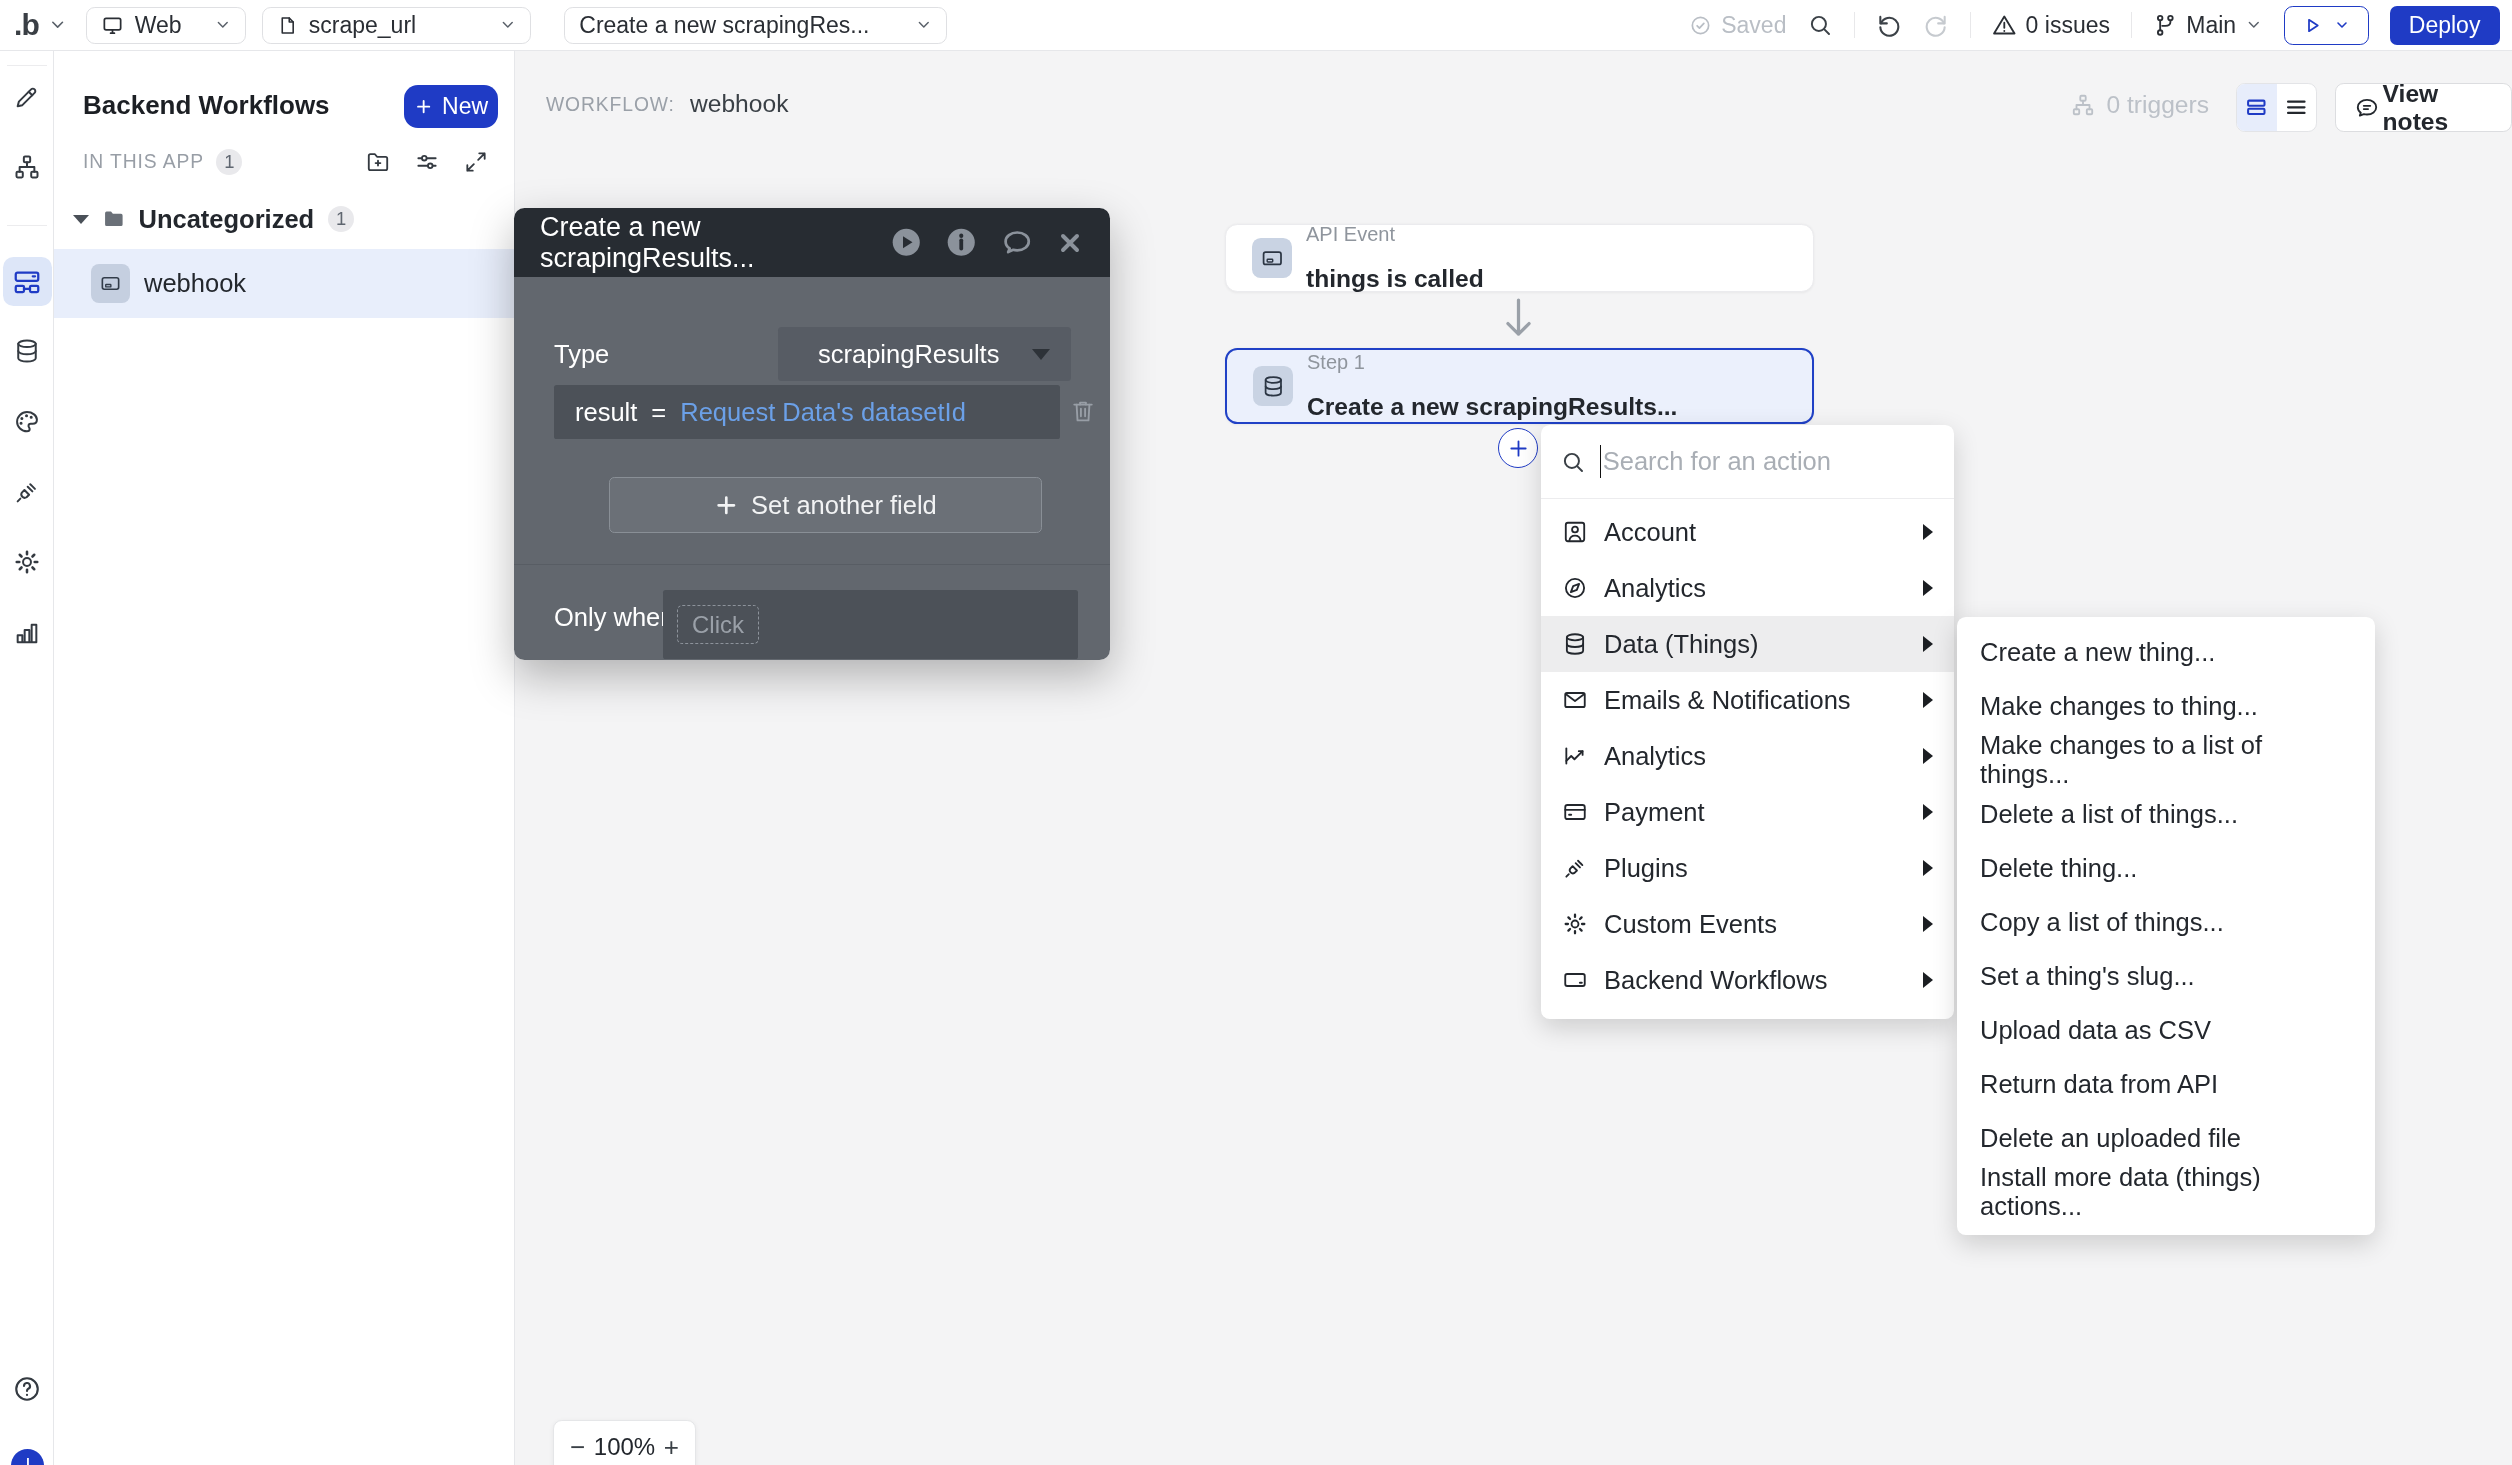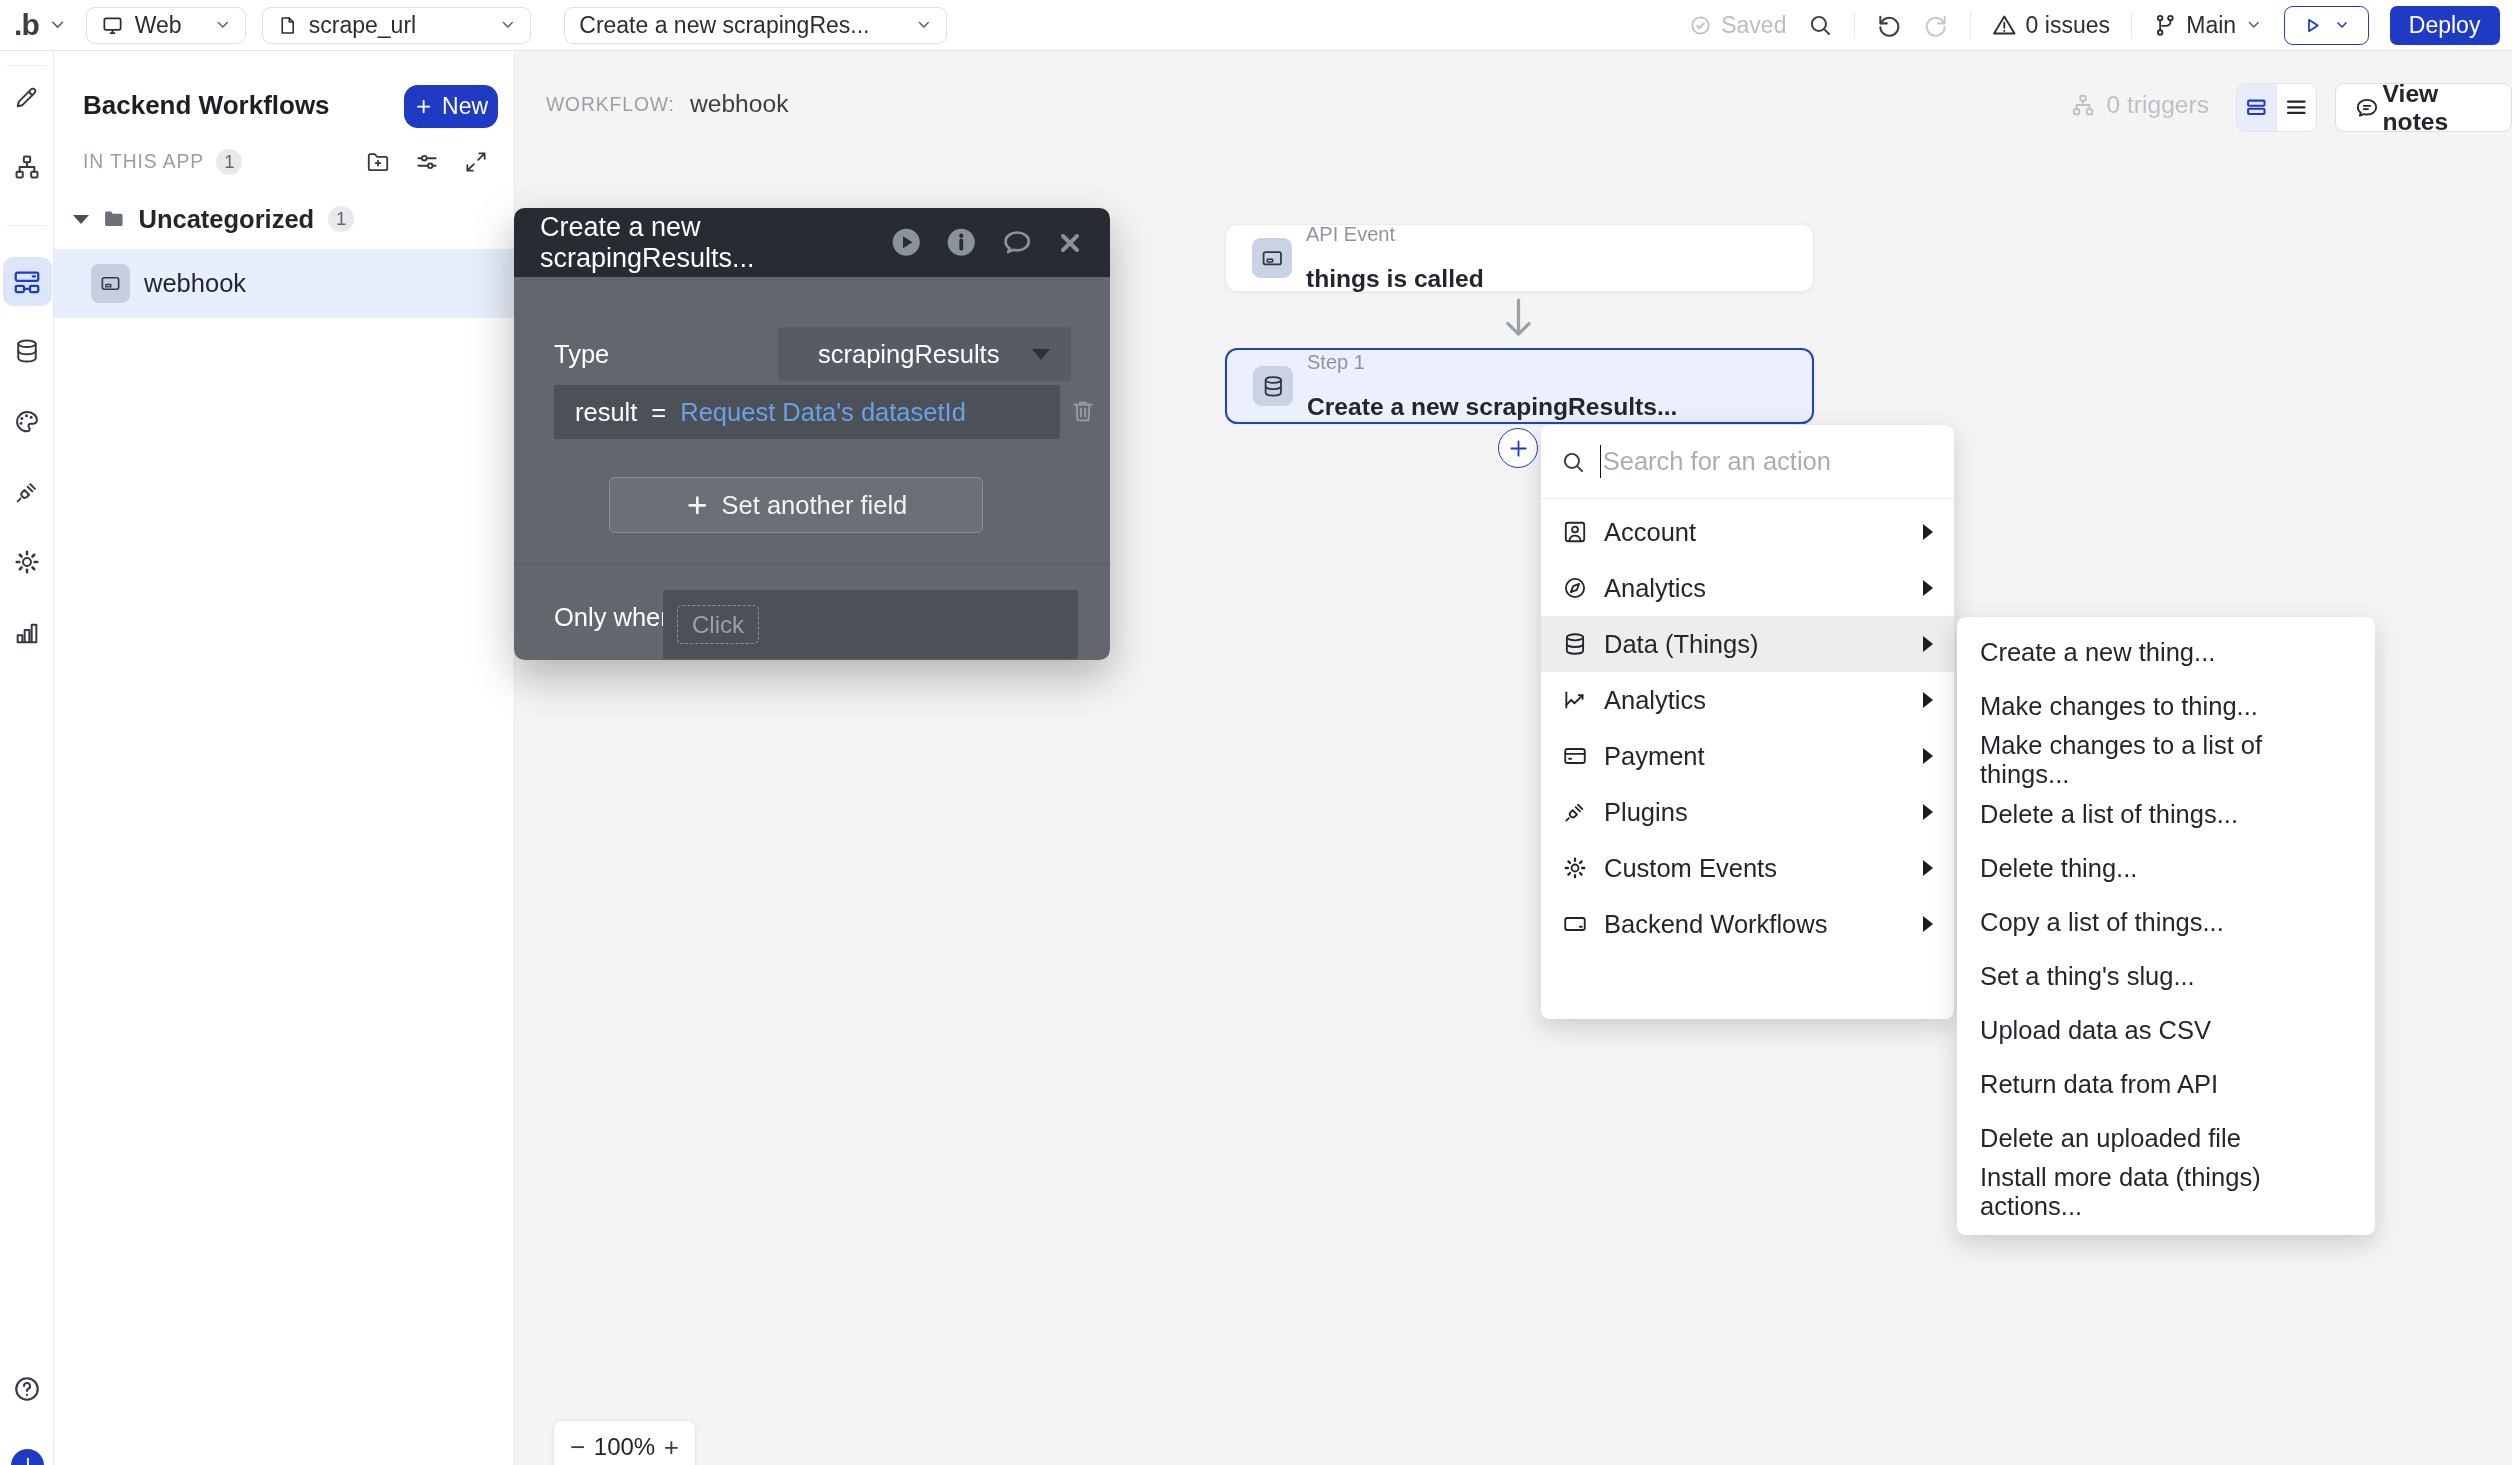--- a/index.html
+++ b/index.html
@@ -97,21 +97,21 @@
   .modal-body{height:383px;background:var(--modal-body);border-radius:0 0 10.5px 10.5px;position:relative}
   .m-label{position:absolute;color:#fff;font-size:25.5px}
   .type-drop{position:absolute;left:264px;top:50px;width:293px;height:54px;background:var(--modal-drop);border-radius:3.5px;display:flex;align-items:center;padding:0 21px 0 40px;cursor:pointer}
   .type-val{color:#fff;font-size:25.5px}
   .tri-down{margin-left:auto;width:0;height:0;border-left:9.7px solid transparent;border-right:9.7px solid transparent;border-top:11.4px solid #2d3238}
   .result-field{position:absolute;left:40px;top:108px;width:506px;height:54px;background:var(--modal-field);border-radius:2.6px;display:flex;align-items:center;padding:0 21px;font-size:25.5px}
   .result-name{color:#fff}
   .result-eq{color:#fff;margin:0 14px}
   .result-val{color:#6ba0e8;cursor:pointer}
   .trash{position:absolute;left:555px;top:119px;color:#989ea6;cursor:pointer}
-  .setfieldbtn{position:absolute;left:95px;top:200px;width:374px;height:56px;background:#6b7077;border:0.9px solid #898f96;border-radius:5.3px;color:#f2f3f4;font-size:25.5px;display:flex;align-items:center;justify-content:center;gap:12.3px;cursor:pointer}
+  .setfieldbtn{position:absolute;left:95px;top:200px;width:433px;height:56px;background:#6b7077;border:0.9px solid #898f96;border-radius:5.3px;color:#f2f3f4;font-size:25.5px;display:flex;align-items:center;justify-content:center;gap:12.3px;cursor:pointer}
   .m-div{position:absolute;left:0;top:287px;width:100%;height:0.9px;background:#585d64}
   .onlywhen-input{position:absolute;left:149px;top:313px;width:415px;height:69px;background:var(--modal-field);border-radius:2.6px;display:flex;align-items:center;padding:0 14px;cursor:text}
   .click-chip{border:1.8px dashed #8d939b;border-radius:5.3px;color:#9aa0a8;font-size:24px;padding:4.4px 14px}
 
   
   .zoomctl{left:553px;top:1420px;width:143px;height:54px;background:#fff;border:0.9px solid #e5e6e8;border-radius:8.8px;box-shadow:0 1.8px 5.3px rgba(0,0,0,.06);display:flex;align-items:center;justify-content:space-between;padding:0 16px;z-index:5}
   .zoombtn{background:none;border:none;font-size:26px;color:#3a4046;cursor:pointer;font-family:"Liberation Sans",sans-serif}
   .zoomlvl{font-size:24px;color:#23272d}
 </style>
 </head>
@@ -476,20 +476,30 @@
       </div>
       <div class="cat-row hl">
         <span class="cat-ic">
             <svg width="26" height="26" viewBox="0 0 24 24" stroke-width="1.7">
               <ellipse cx="12" cy="5.8" rx="7.5" ry="2.8"></ellipse>
               <path d="M4.5 5.8v6.2c0 1.6 3.4 2.8 7.5 2.8s7.5-1.2 7.5-2.8V5.8"></path>
               <path d="M4.5 12v6.2c0 1.6 3.4 2.8 7.5 2.8s7.5-1.2 7.5-2.8V12"></path>
             </svg>
           </span>
         <span class="cat-label">Data (Things)</span>
+        <span class="tri-right"></span>
+      </div>
+      <div class="cat-row">
+        <span class="cat-ic">
+            <svg width="26" height="26" viewBox="0 0 24 24" stroke-width="1.7">
+              <rect x="3" y="5.5" width="18" height="13" rx="1.5"></rect>
+              <path d="M4 7l8 6 8-6"></path>
+            </svg>
+          </span>
+        <span class="cat-label">Emails &amp; Notifications</span>
         <span class="tri-right"></span>
       </div>
       <div class="cat-row">
         <span class="cat-ic">
             <svg width="26" height="26" viewBox="0 0 24 24" stroke-width="1.7">
               <path d="M4 19V5"></path>
               <path d="M4 16.5l4.5-4.5 3 3L19 7.5"></path>
               <path d="M15.5 7.5H19V11"></path>
             </svg>
           </span>

